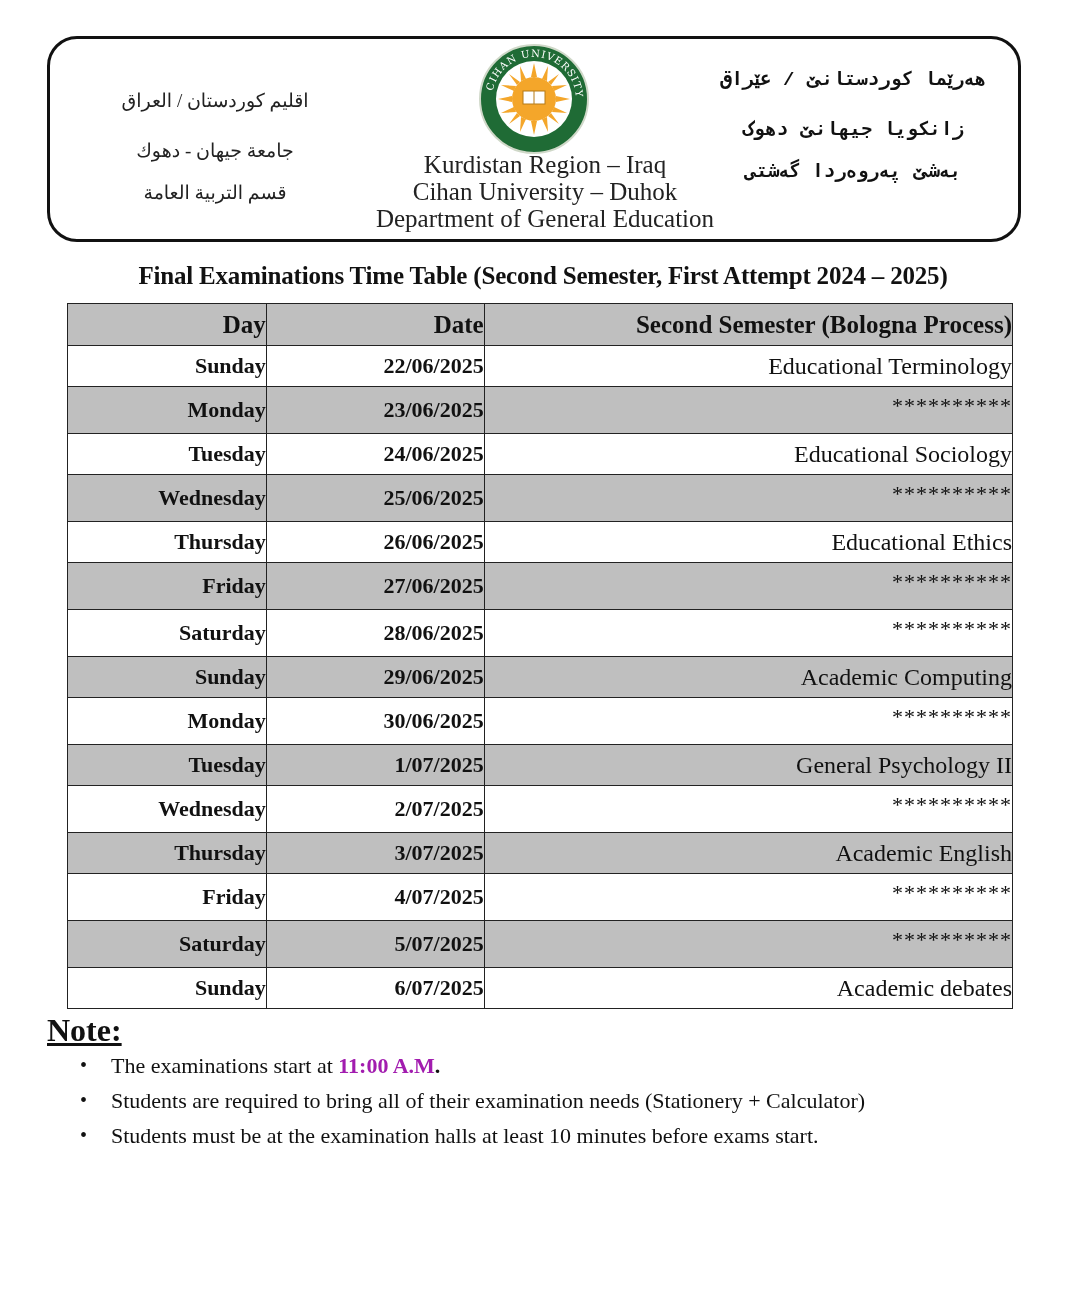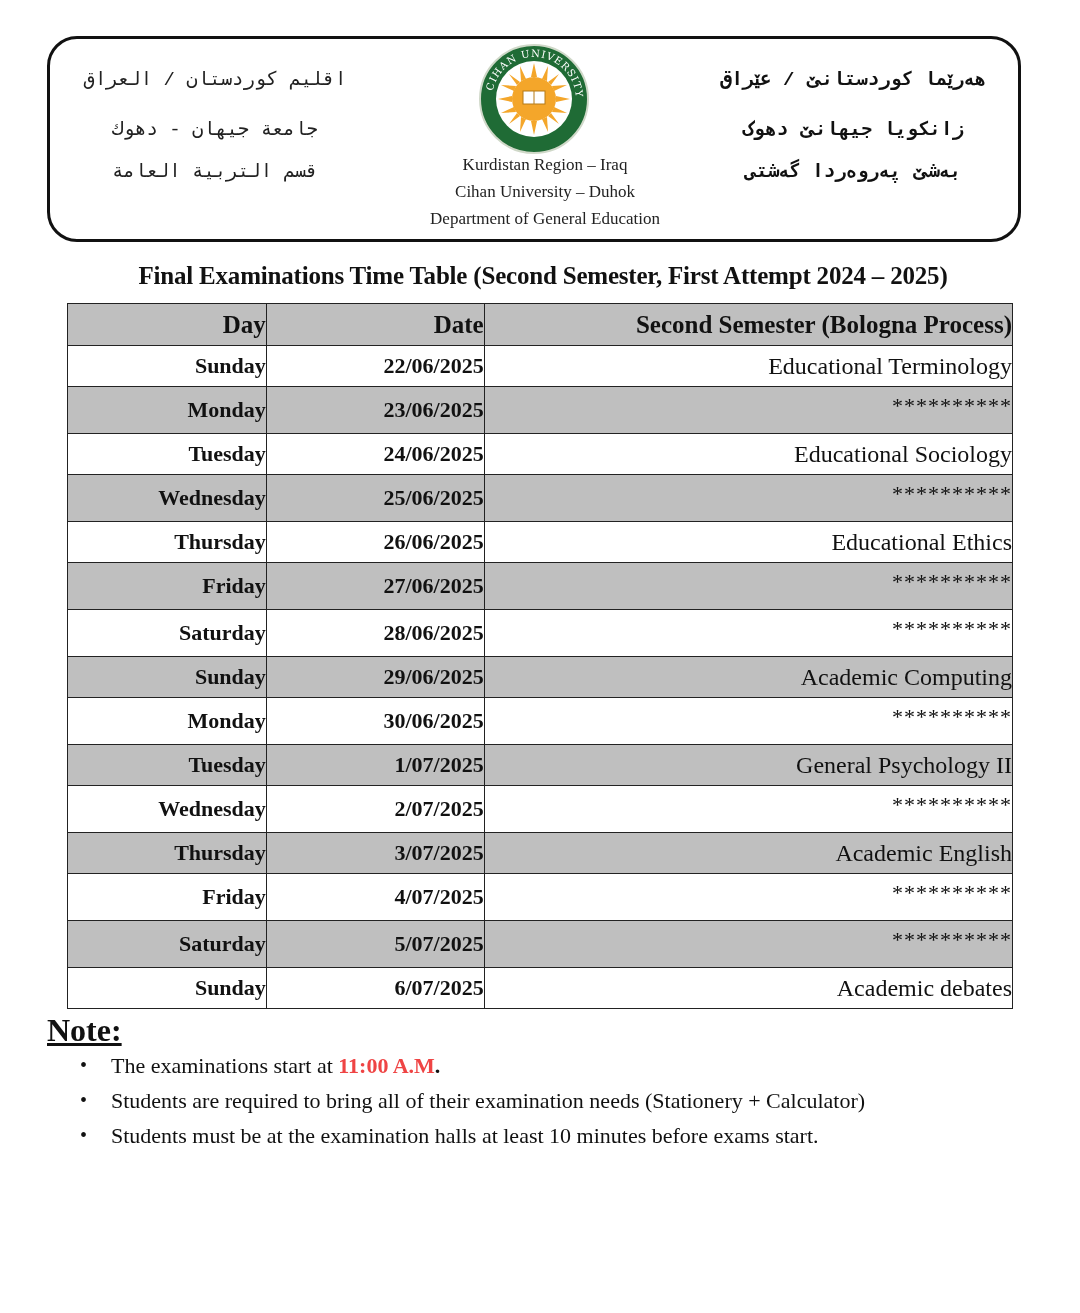--- a/index.html
+++ b/index.html
@@ -2,43 +2,43 @@
 <html><head>
   <meta charset="utf-8">
   <style>
     html, body { margin: 0; padding: 0; background: #ffffff; }
     body { width: 1080px; height: 1313px; position: relative; font-family: "Liberation Serif", serif; color: #111; overflow: hidden; }
 
     .header-box {
       position: absolute; left: 47px; top: 36px; width: 974px; height: 206px;
       border: 3px solid #111; border-radius: 30px; box-sizing: border-box;
     }
-    .ar-left { position: absolute; left: 0; width: 330px; text-align: center; font-family: Liberation Mono, monospace; font-size: 19px; direction: rtl; color: #222; }
+    .ar-left { position: absolute; left: 0; width: 330px; text-align: center; font-family: Liberation Serif, serif; font-size: 19px; direction: rtl; color: #222; margin-top: 22px; }
     .ar-right { position: absolute; right: 0; width: 330px; text-align: center; font-family: Liberation Mono, monospace; font-size: 19px; font-weight: bold; direction: rtl; color: #111; }
     .l1 { top: 28px; } .l2 { top: 78px; text-align: center; } .l3 { top: 120px; }
 
     .logo { position: absolute; left: 428px; top: 4px; width: 112px; height: 112px; }
-    .en-lines { position: absolute; left: 300px; top: 112px; width: 390px; text-align: center; font-size: 17px; line-height: 27px; color: #222; }
+    .en-lines { position: absolute; left: 300px; top: 112px; width: 390px; text-align: center; font-size: 25px; line-height: 27px; color: #222; }
 
     .title { position: absolute; left: 0; top: 262px; width: 1086px; text-align: center; font-size: 25px; font-weight: bold; letter-spacing: -0.2px; }
 
     table.tt { position: absolute; left: 67px; top: 303px; width: 946px; border-collapse: collapse; }
     table.tt th, table.tt td { border: 1.5px solid #222; text-align: right; padding: 0; height: 40px; }
     table.tt th { background: #bfbfbf; font-size: 25px; font-weight: bold; height: 41px; }
     table.tt td.day, table.tt td.date { font-weight: bold; font-size: 22px; }
     table.tt td.subj { font-size: 24px; }
     table.tt td.subj.stars { font-size: 22px; vertical-align: top; padding-top: 6px; letter-spacing: 1px; }
     table.tt tr.shade td { background: #bfbfbf; }
     col.c1 { width: 199px; } col.c2 { width: 218px; } col.c3 { width: 529px; }
 
     .note-title { position: absolute; left: 47px; top: 1012px; font-size: 32px; font-weight: bold; text-decoration: underline; }
     ul.notes { position: absolute; left: 80px; top: 1048px; margin: 0; padding: 0; list-style: none; font-size: 22px; }
     ul.notes li { height: 35px; line-height: 35px; position: relative; padding-left: 31px; }
     ul.notes li .bullet { position: absolute; left: 0; top: 0; font-size: 20px; }
-    .red { color: #ef4444; font-weight: bold; }
+    .red { color: #a21caf; font-weight: bold; }
   </style>
 </head>
 <body>
 
 <div class="header-box">
   <div class="ar-left l1">اقليم كوردستان / العراق</div>
   <div class="ar-left l2">جامعة جيهان - دهوك</div>
   <div class="ar-left l3">قسم التربية العامة</div>
 
   <svg class="logo" viewBox="0 0 112 112">

